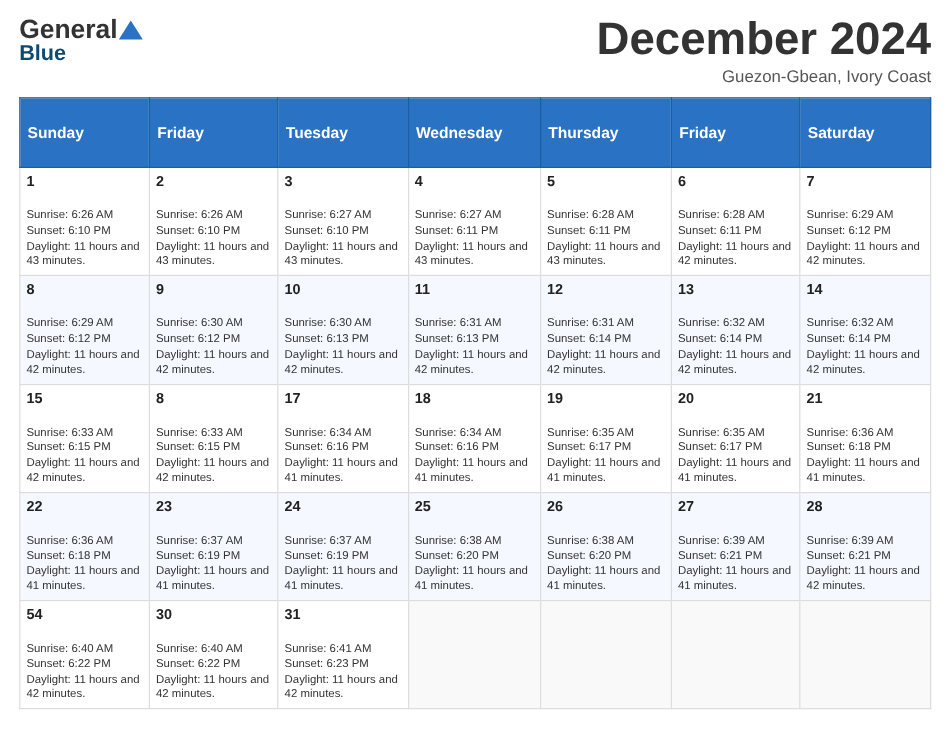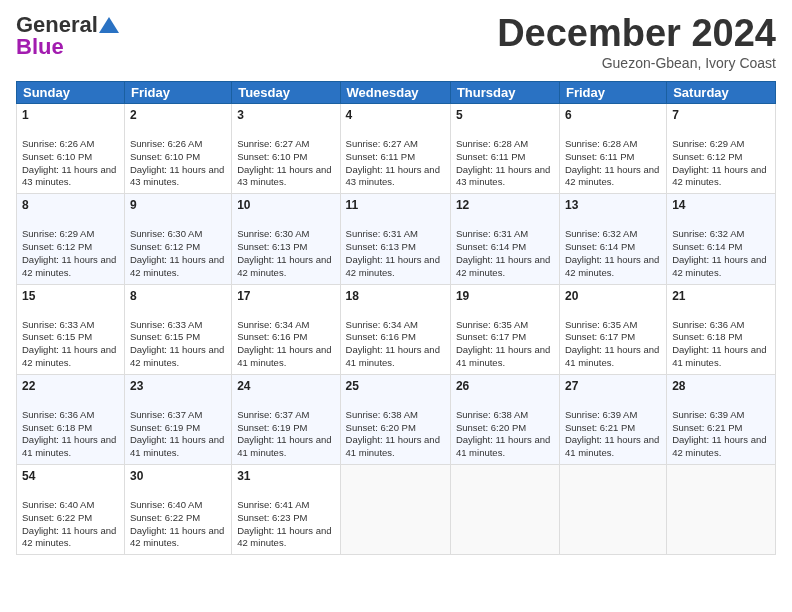--- a/index.html
+++ b/index.html
@@ -43,21 +43,21 @@
     }
     .calendar {
       width: 100%;
       border-collapse: collapse;
       font-size: 10.5px;
     }
     .calendar th {
       background: #2a72c3;
       color: #fff;
       text-align: left;
-      padding: 3px 6px;
+      padding: 21px 6px;
       font-size: 13px;
       font-weight: bold;
       border: 1px solid #1a5fa0;
     }
     .calendar td {
       vertical-align: top;
       padding: 4px 5px;
       border: 1px solid #ddd;
       width: 113px;
       height: 82px;
@@ -91,21 +91,21 @@
 
 <div class="page">
   <div class="header">
     <div class="logo">
       <div style="display:flex; align-items:center;">
         <span class="logo-general" style="font-size:22px;font-weight:bold;color:#333;">General</span>
         <svg width="20" height="20" viewBox="0 0 20 20" style="margin-left:1px;">
           <polygon points="10,2 20,18 0,18" fill="#2a72c3"></polygon>
         </svg>
       </div>
-      <span class="logo-blue" style="font-size:22px;font-weight:bold;color:#a21caf;margin-top:-4px;">Blue</span>
+      <span class="logo-blue" style="font-size:18px;font-weight:bold;color:#0c4a6e;margin-top:-4px;">Blue</span>
     </div>
     <div class="title-block">
       <div class="month-title">December 2024</div>
       <div class="location">Guezon-Gbean, Ivory Coast</div>
     </div>
   </div>
 
   <table class="calendar">
     <thead>
       <tr>

